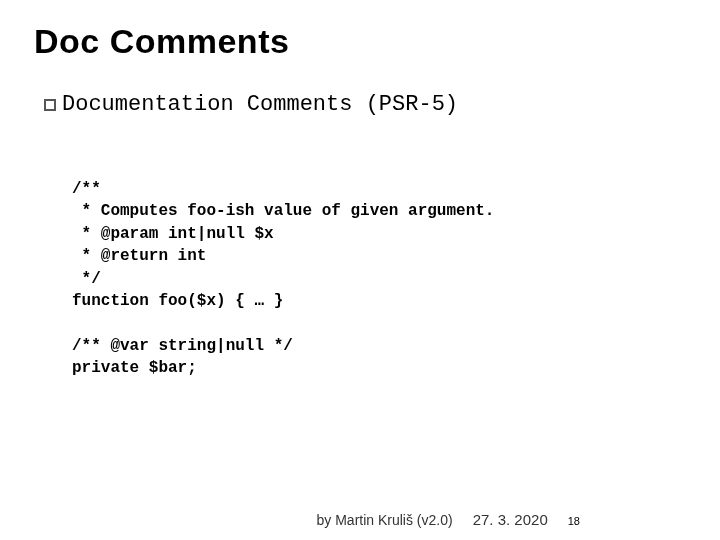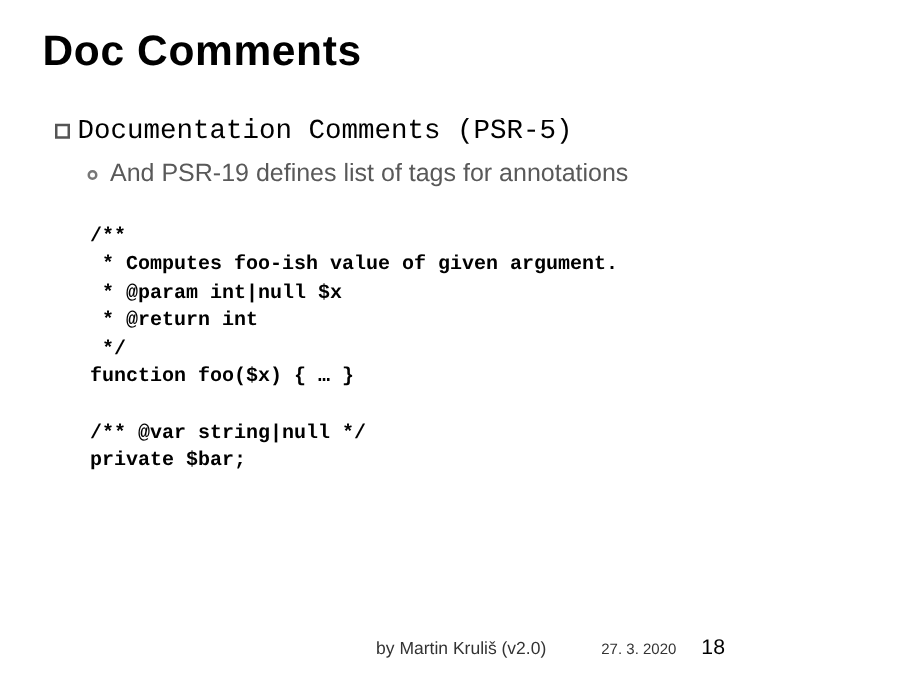--- a/index.html
+++ b/index.html
@@ -8,39 +8,35 @@
   .title { font-size: 34px; font-weight: 700; color: #000; position: absolute; top: 22px; left: 34px; letter-spacing: 0.5px; }
   .bullet1 { position: absolute; top: 92px; left: 44px; display: flex; align-items: center; font-family: Liberation Mono, monospace; }
   .bullet1 .box { width: 12px; height: 12px; border: 2px solid #555; margin-right: 6px; flex: 0 0 auto; }
   .bullet1 .text { font-size: 22px; color: #000; }
   .bullet2 { position: absolute; top: 128px; left: 70px; display: flex; align-items: center; }
   .bullet2 .ring { width: 8px; height: 8px; border: 2px solid #777; border-radius: 50%; margin-right: 10px; flex: 0 0 auto; }
   .bullet2 .text { font-size: 20px; color: #595959; }
   .code { position: absolute; top: 178px; left: 72px; font-family: "Courier New", Courier, monospace; font-size: 16px; font-weight: 700; color: #000; line-height: 1.4; white-space: pre; }
   .footer { position: absolute; bottom: 12px; right: 24px; display: flex; align-items: baseline; gap: 20px; font-size: 10px; color: #333; }
   .footer .credit { font-size: 14px; }
-  .footer .date { font-size: 12px; margin-left: 24px; }
-  .footer .pagenum { font-size: 17px; color: #000; }
+  .footer .date { font-size: 15px; }
+  .footer .pagenum { font-size: 11px; color: #000; }
 </style>
 </head>
 <body>
 
 <div class="slide">
 
   <div class="title">Doc Comments</div>
 
   <div class="bullet1">
     <span class="box"></span>
     <span class="text">Documentation Comments (PSR-5)</span>
   </div>
 
-  <div class="bullet2">
-    <span class="ring"></span>
-    <span class="text">And PSR-19 defines list of tags for annotations</span>
-  </div>
 
   <pre class="code">/**
  * Computes foo-ish value of given argument.
  * @param int|null $x
  * @return int
  */
 function foo($x) { … }
 
 /** @var string|null */
 private $bar;</pre>

